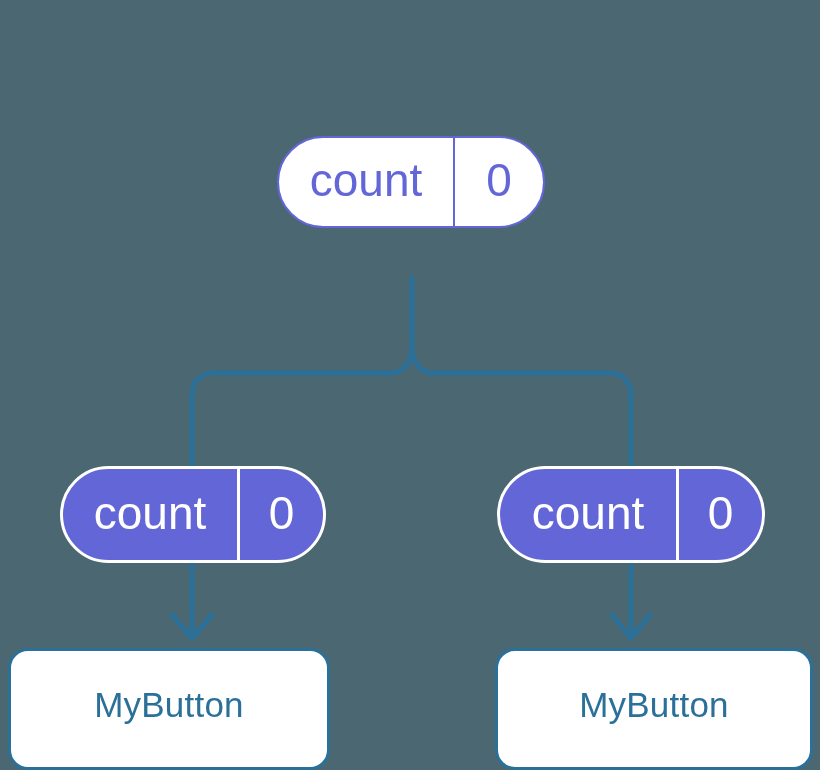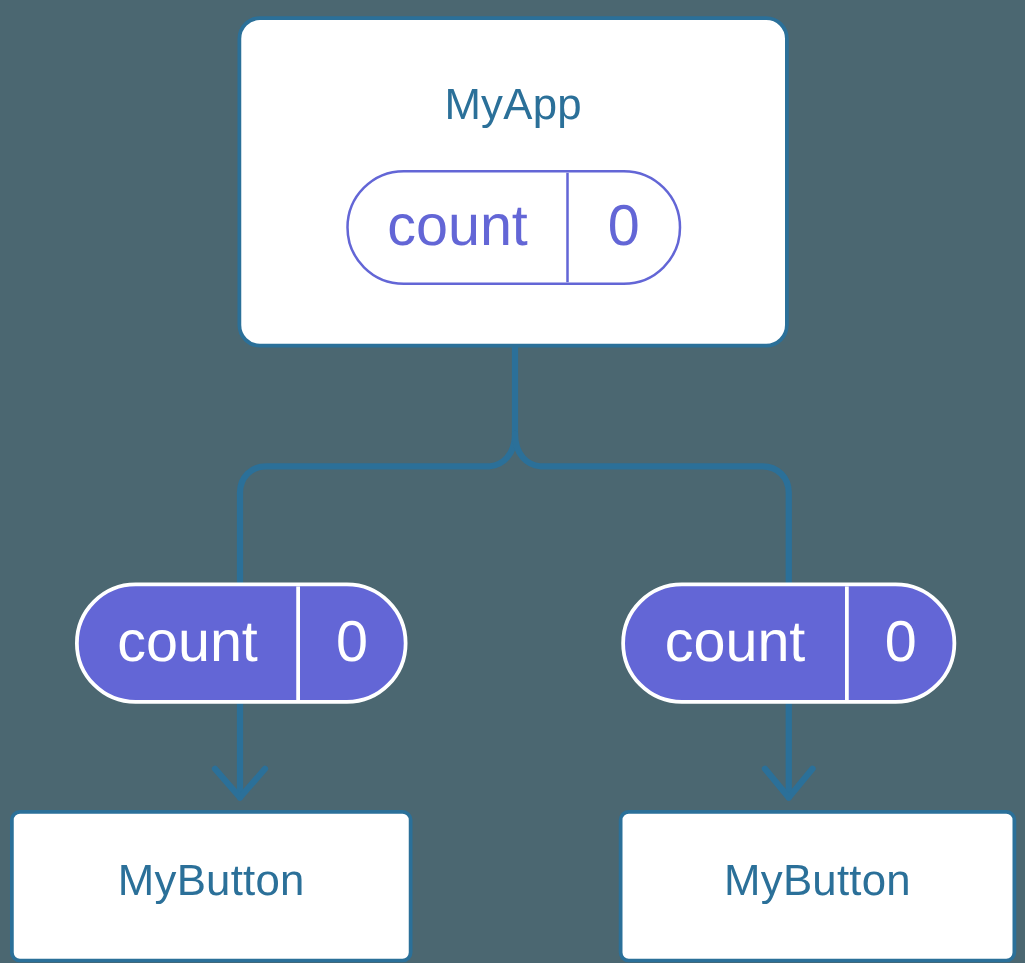--- a/index.html
+++ b/index.html
@@ -25,21 +25,21 @@
     top: 0;
     width: 820px;
     height: 770px;
     pointer-events: none;
   }
   
   .component-box {
     position: absolute;
     background: #ffffff;
     border: 3px solid #2b7099;
-    border-radius: 8px;
+    border-radius: 20px;
     box-sizing: border-box;
     z-index: 3;
   }
   .component-title {
     color: #2b7099;
     font-size: 35px;
     font-weight: 400;
     text-align: center;
     letter-spacing: 0.2px;
     white-space: nowrap;
@@ -180,23 +180,20 @@
     <path class="conn" d="M 412 347 C 412 364 422 372 432 373 L 610 373
              C 622 373 631 382 631 394 L 631 470"></path>
 
     <path class="conn" d="M 192 562 L 192 638"></path>
     <path class="conn-head" d="M 172 615 L 192 638 L 212 615"></path>
 
     <path class="conn" d="M 631 562 L 631 638"></path>
     <path class="conn-head" d="M 612 615 L 631 638 L 650 615"></path>
   </svg>
 
-  <div class="component-box" id="box-myapp">
-    <div class="component-title">MyApp</div>
-  </div>
 
   <div class="state-pill outlined" id="pill-myapp-state">
     <div class="pill-key">count</div>
     <div class="pill-value">0</div>
   </div>
 
   <div class="state-pill filled" id="pill-prop-left">
     <div class="pill-key">count</div>
     <div class="pill-value">0</div>
   </div>

